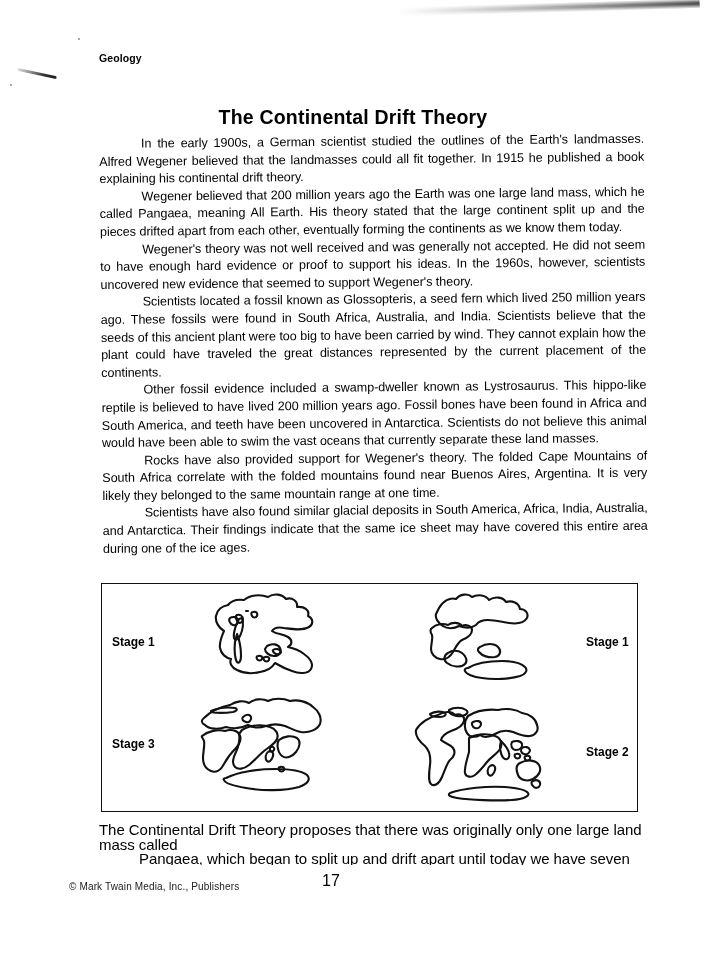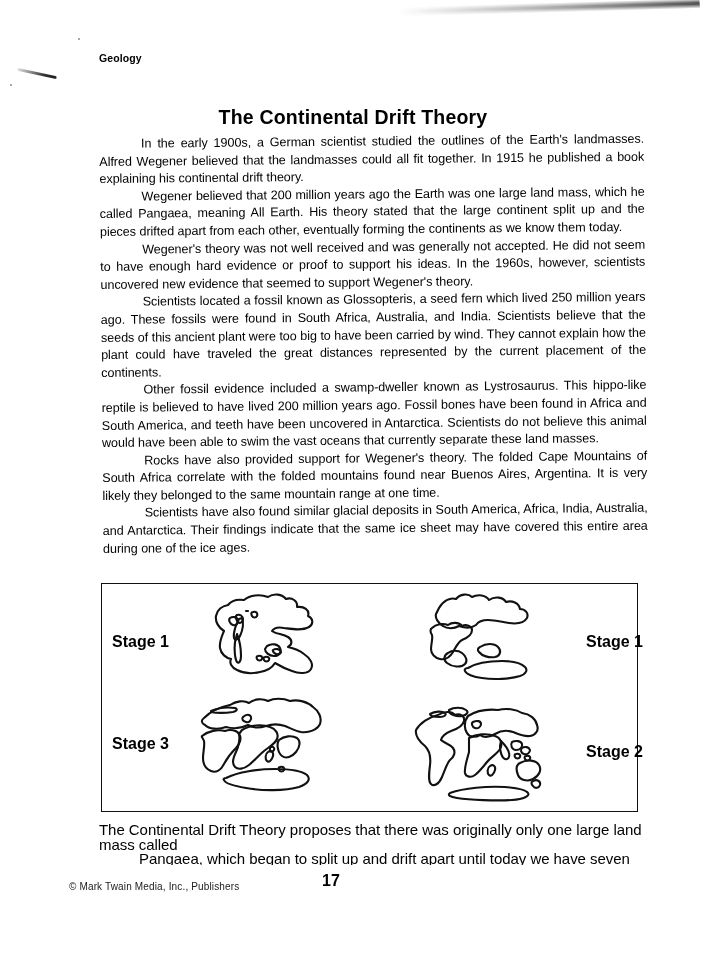--- a/index.html
+++ b/index.html
@@ -114,21 +114,21 @@
     border: 1.6px solid #111;
     box-sizing: border-box;
     background: #fff;
   }
   .stage-cell {
     position: absolute;
     display: flex;
     align-items: center;
   }
   .stage-label {
-    font-size: 16px;
+    font-size: 12px;
     font-weight: bold;
     white-space: nowrap;
   }
   .stage-art {
     width: 176px;
     height: 104px;
   }
   .stage-art svg { display: block; width: 100%; height: 100%; }
   .stage-art svg path, .stage-art svg ellipse, .stage-art svg polygon {
     fill: none;
@@ -173,21 +173,21 @@
     top: 881px;
     font-size: 10px;
     color: #1a1a1a;
     letter-spacing: .15px;
   }
   .footer-page {
     position: absolute;
     left: 322px;
     top: 872px;
     font-size: 16px;
-    font-weight: bold;
+    font-weight: normal;
   }
 </style>
 </head>
 <body>
 
 <div class="page">
 
   <div class="scan-top-line"></div>
   <div class="scan-smudge"></div>
   <div class="scan-speck" style="left:78px;top:38px;"></div>

